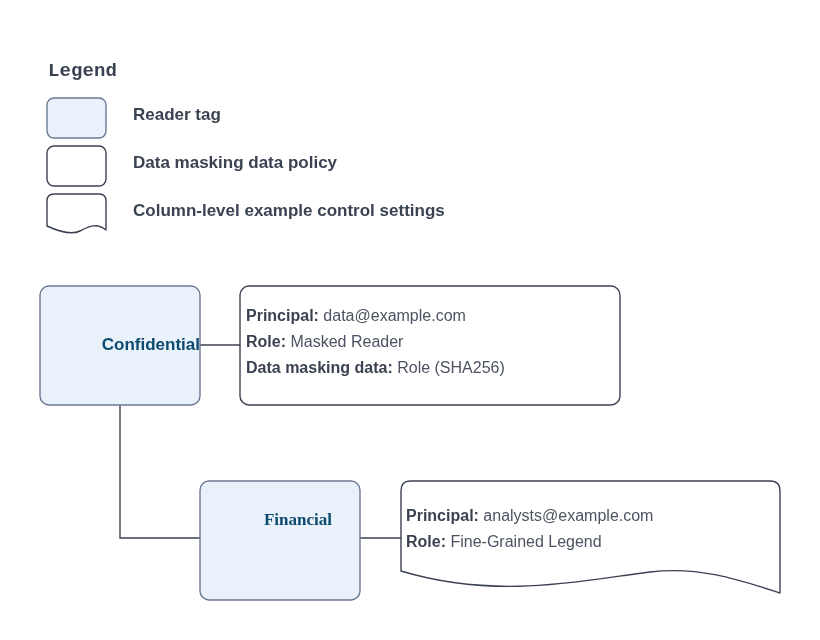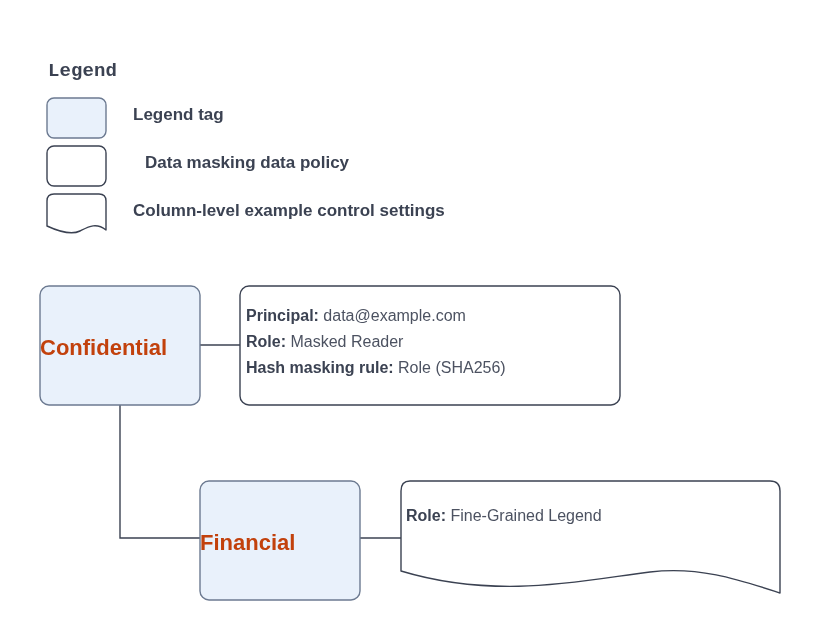--- a/index.html
+++ b/index.html
@@ -44,39 +44,40 @@
     font-family: Liberation Mono, monospace;
   }
   .legend-label {
     left: 133px;
     font-size: 17px;
     font-weight: bold;
     color: #3b4252;
     white-space: nowrap;
   }
   .legend-label.l1 { top: 105px; }
-  .legend-label.l2 { top: 153px; margin-left: 12px; }
+  .legend-label.l2 { top: 153px; }
   .legend-label.l3 { top: 201px; }
 
   .node-label {
-    font-size: 22px;
+    font-size: 17px;
     font-weight: bold;
-    color: #c2410c;
-    text-align: left;
+    color: #0c4a6e;
+    text-align: right;
     white-space: nowrap;
   }
   .node-label.confidential {
     left: 40px;
     top: 335px;
     width: 160px;
   }
   .node-label.financial {
     left: 200px;
-    top: 530px;
+    top: 510px;
     width: 132px;
+    font-family: Liberation Serif, serif;
   }
 
   .detail-text {
     font-size: 16px;
     line-height: 26px;
     color: #4c5261;
     white-space: nowrap;
   }
   .detail-text b {
     color: #3b4252;
@@ -114,43 +115,47 @@
     <rect x="200" y="481" width="160" height="119" rx="9" ry="9" fill="#e9f1fb" stroke="#6c7a91" stroke-width="1.4"></rect>
 
     <path d="M 410 481 L 770 481 Q 780 481 780 491 L 780 593
              C 740 580 700 566 650 572
              C 590 579 500 601 401 571
              L 401 491 Q 401 481 410 481 Z" fill="#ffffff" stroke="#3b4252" stroke-width="1.4" stroke-linejoin="round"></path>
   </svg>
 
   <div class="ov legend-title">Legend</div>
 
-  <div class="ov legend-label l1">Legend tag</div>
+  <div class="ov legend-label l1">Reader tag</div>
   <div class="ov legend-label l2">Data masking data policy</div>
   <div class="ov legend-label l3">Column-level example control settings</div>
 
   <div class="ov node-label confidential">Confidential</div>
 
   <div class="ov node-label financial">Financial</div>
 
   <div class="ov detail-text detail-conf">
     <div>
       <b>Principal:</b>
       <span>data@example.com</span>
     </div>
     <div>
       <b>Role:</b>
       <span>Masked Reader</span>
     </div>
     <div>
-      <b>Hash masking rule:</b>
+      <b>Data masking data:</b>
       <span>Role (SHA256)</span>
     </div>
   </div>
 
   <div class="ov detail-text detail-fin">
+    <div>
+      <b>Principal:</b>
+      <span>analysts@example.com</span>
+    </div>
     <div>
       <b>Role:</b>
       <span>Fine-Grained Legend</span>
     </div>
   </div>
 
 </div>
 
 </body></html>

